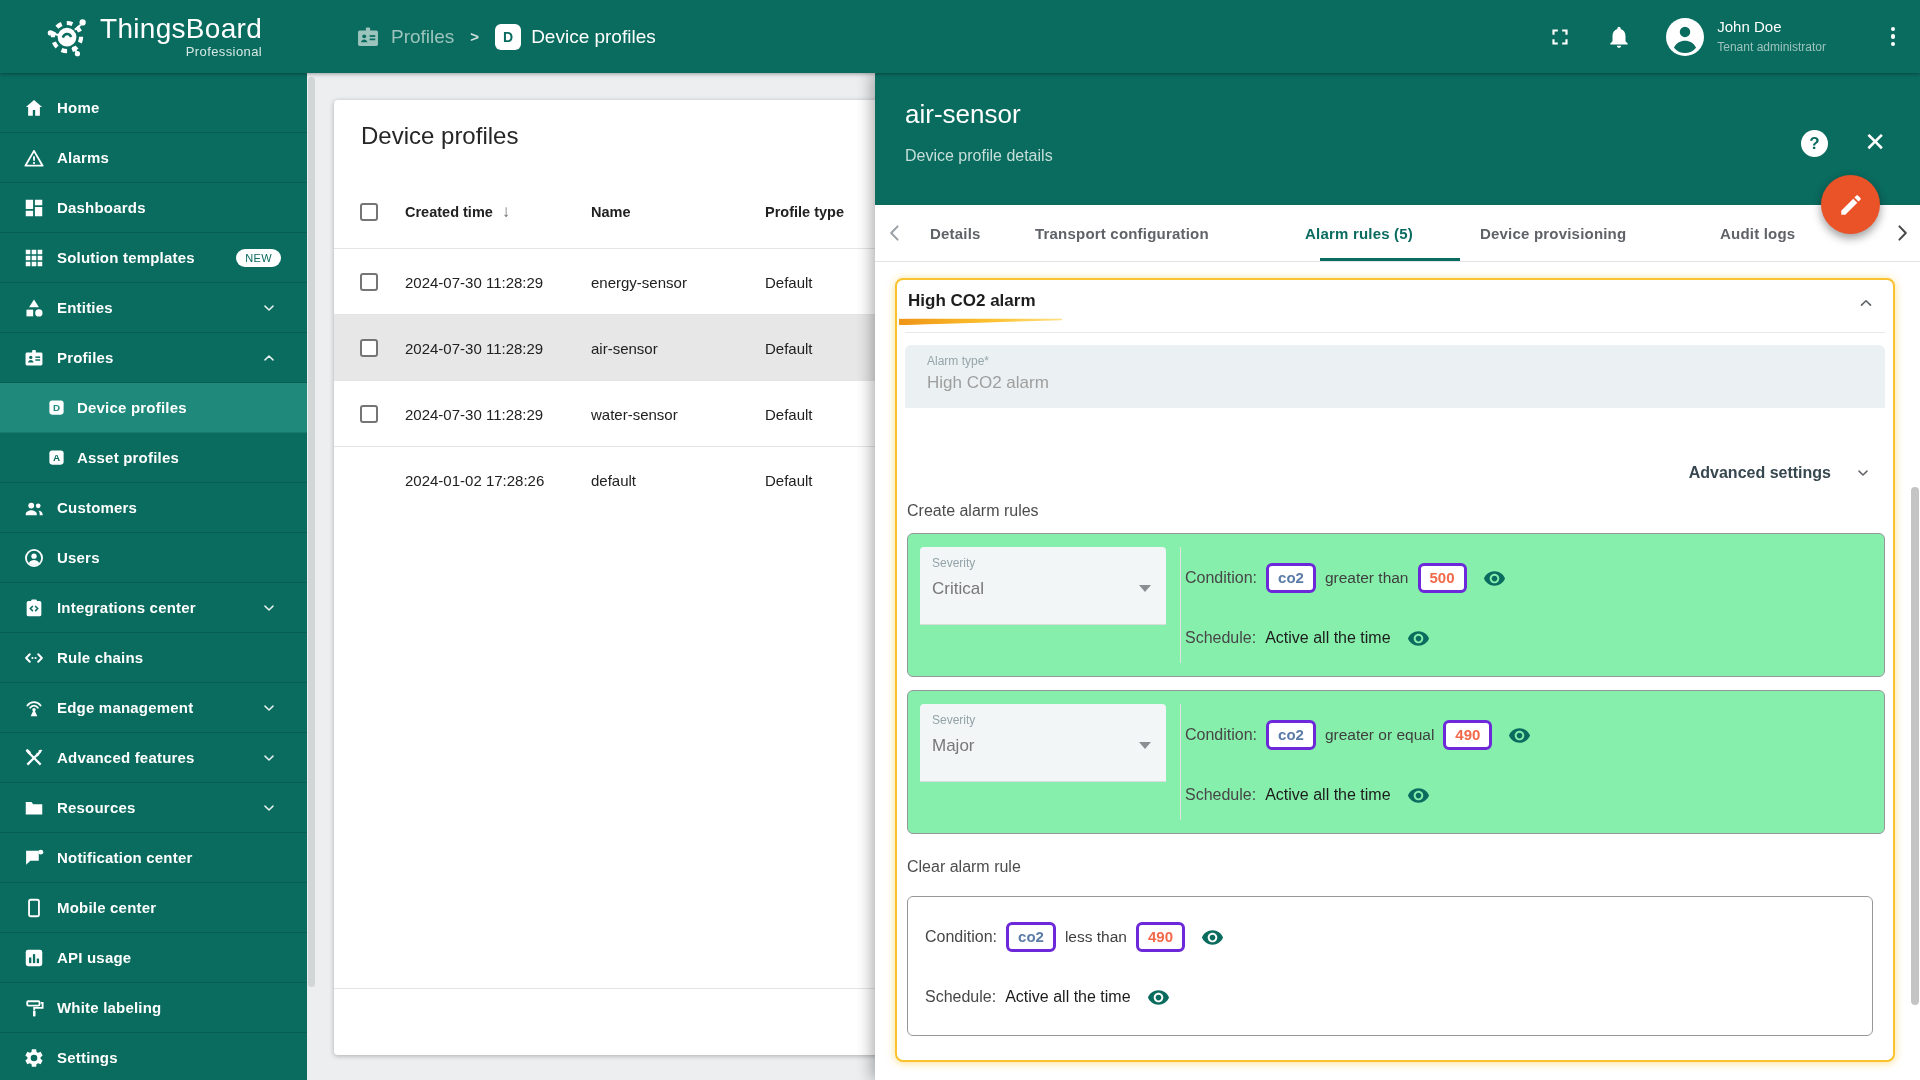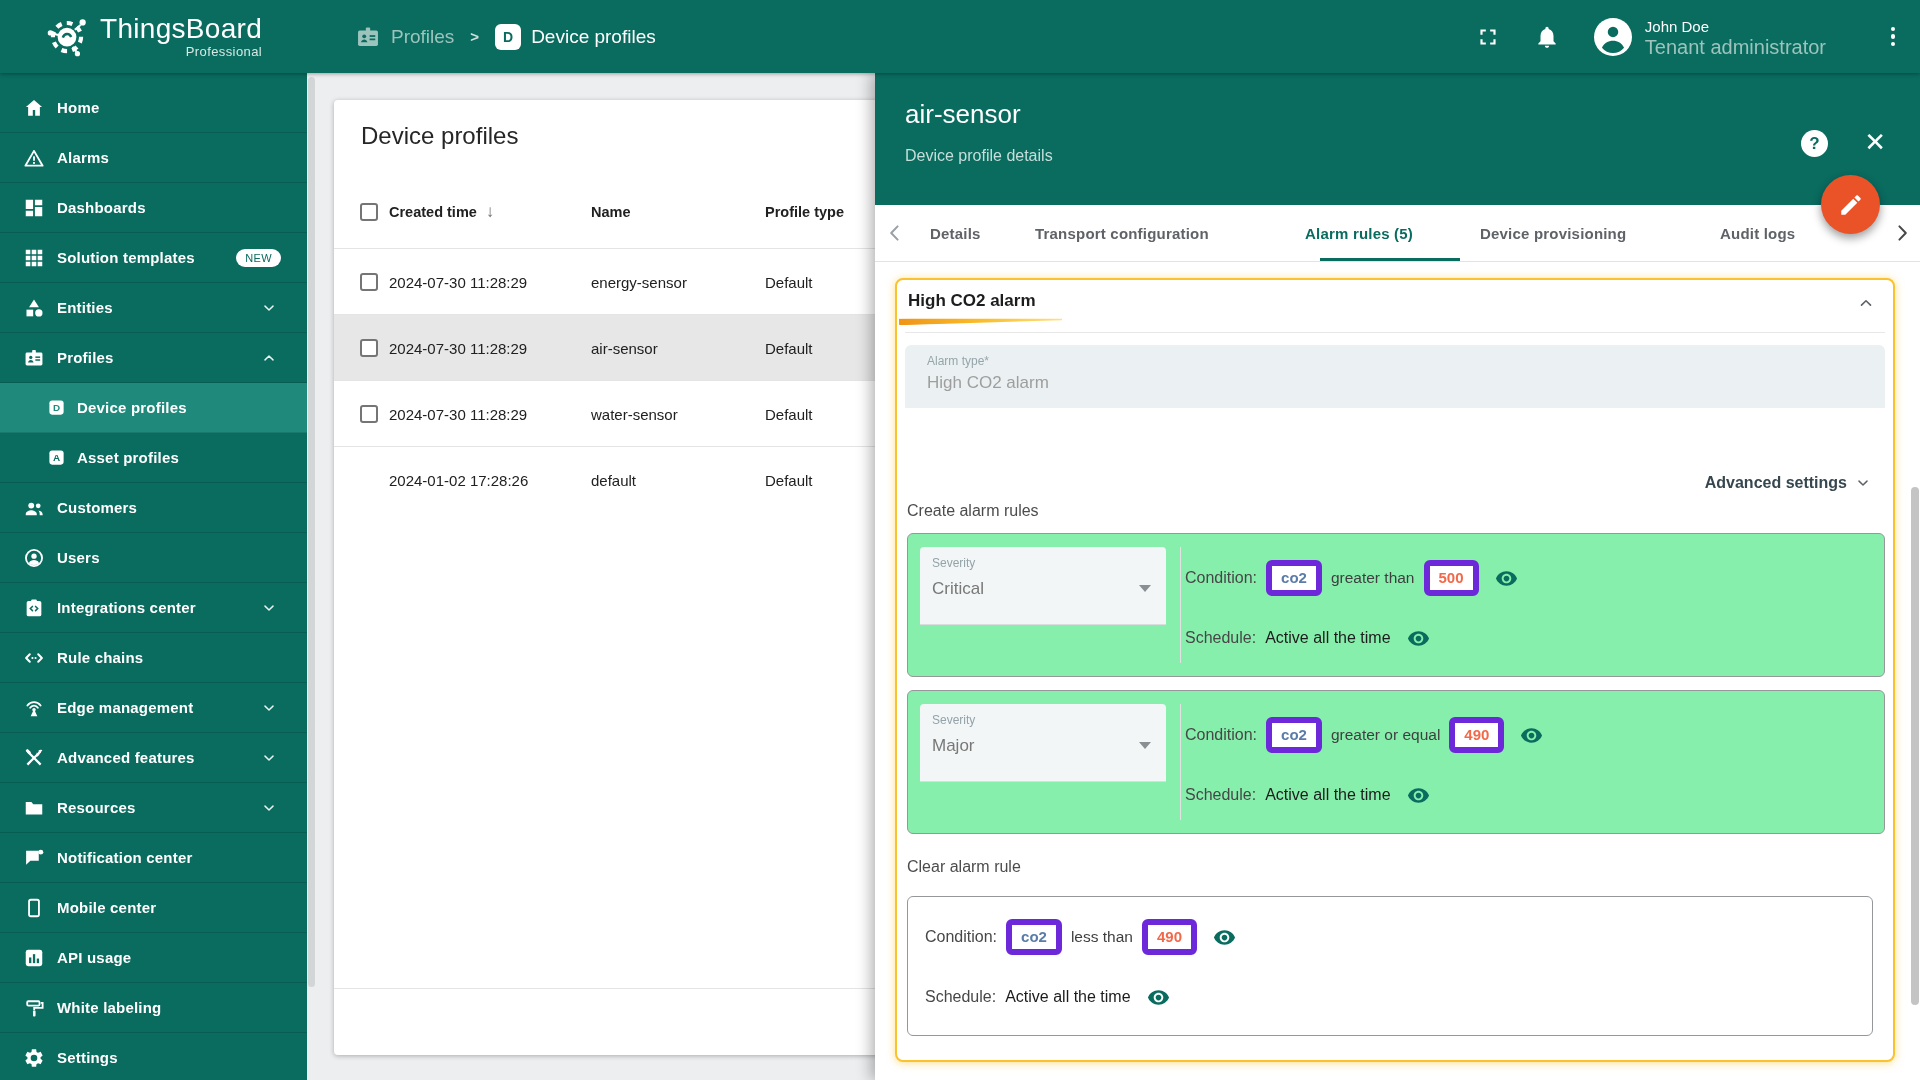--- a/index.html
+++ b/index.html
@@ -24,42 +24,42 @@
   .crumb-sep{color:#cfe0dd;font-size:15px;font-weight:700;margin:0 16px}
   .crumb-current{color:#fff;font-size:19px;font-weight:500}
   .d-tile{width:26px;height:26px;border-radius:6px;background:#fff;color:var(--primary);font-weight:700;font-size:14px;display:flex;align-items:center;justify-content:center}
   .header-right{position:absolute;right:18px;top:0;height:73px;display:flex;align-items:center}
   .hbtn{width:26px;height:26px;color:#fff;cursor:pointer;display:inline-flex}
   .bell{margin-left:33px}
   .avatar{margin-left:34px;width:38px;height:38px;border-radius:50%;background:#fff;display:flex;align-items:center;justify-content:center;cursor:pointer}
   .avatar svg{width:34px;height:34px;color:var(--primary)}
   .user-block{margin-left:13px;line-height:20px;cursor:pointer}
   .user-name{font-size:15px;color:#fff}
-  .user-role{font-size:20px;color:#9cc4bd}
+  .user-role{font-size:12px;color:#9cc4bd}
   .kebab{margin-left:58px;width:18px;height:26px;display:flex;flex-direction:column;align-items:center;justify-content:center;gap:3px;cursor:pointer}
   .kebab i{width:4.5px;height:4.5px;border-radius:50%;background:#fff}
 
   
   .sidebar{position:absolute;left:0;top:73px;width:307px;height:1007px;background:var(--primary);z-index:20;padding-top:10px;overflow:hidden}
   .side-item{height:50px;display:flex;align-items:center;padding-left:23px;padding-right:72px;color:#fff;cursor:pointer;border-bottom:1px solid rgba(0,0,0,.13);position:relative}
   .side-item.sub{padding-left:45px}
   .side-item.active{background:var(--sidebar-active);--tile:var(--sidebar-active)}
   .si-icon{width:22px;height:22px;display:inline-flex;margin-right:12px;flex:none;color:#fff}
   .side-item.sub .si-icon{width:19px;height:19px;margin-right:11px;margin-left:2px}
   .si-label{font-size:15px;font-weight:600;letter-spacing:.2px;white-space:nowrap}
   .si-badge{margin-left:auto;margin-right:-46px;background:#fff;color:var(--primary);font-size:11px;font-weight:400;border-radius:10px;padding:3px 9px;letter-spacing:.4px}
   .si-chev{margin-left:auto;margin-right:-42px;width:16px;height:16px;display:inline-flex;color:#e8f2f0}
   .side-scroll-thumb{position:absolute;left:308px;top:77px;width:7px;height:910px;background:#d2d6d6;border-radius:4px;z-index:25;cursor:pointer}
 
   
   .table-card{position:absolute;left:334px;top:100px;width:1560px;height:955px;background:#fff;border-radius:4px;box-shadow:0 1px 5px rgba(0,0,0,.28);z-index:5}
   .table-title{position:absolute;left:27px;top:22px;font-size:24px;color:#262626}
   .thead{position:absolute;left:0;top:75px;width:100%;height:73px}
   .thead .col,.trow .col{position:absolute;top:50%;transform:translateY(-50%);font-size:15px;color:#212121;white-space:nowrap}
-  .thead .col{font-weight:700;font-size:14.5px;display:flex;align-items:center;cursor:pointer}.col-1{left:55px}.col-2{left:257px}.col-3{left:431px}
+  .thead .col{font-weight:700;font-size:14.5px;display:flex;align-items:center;cursor:pointer}.col-1{left:71px}.col-2{left:257px}.col-3{left:431px}
   .sort-arrow{margin-left:9px;color:#6f6f6f;font-size:17px;font-weight:400}
   .checkbox{position:absolute;left:26px;top:50%;transform:translateY(-50%);width:18px;height:18px;border:2px solid #757575;border-radius:3px;background:#fff;cursor:pointer}
   .tbody{position:absolute;left:0;top:148px;width:100%}
   .trow{position:relative;height:66px;border-top:1px solid #e4e4e4;cursor:pointer}
   .trow.selected{background:#e7e7e7}
   .pag-divider{position:absolute;left:0;top:888px;width:100%;height:1px;background:#e4e4e4}
 
   
   .panel{position:absolute;left:875px;top:73px;width:1045px;height:1007px;z-index:30;background:#fff;box-shadow:-4px 0 14px rgba(0,0,0,.3)}
   .panel-header{position:absolute;left:0;top:0;width:100%;height:132px;background:var(--primary);color:#fff}
@@ -80,39 +80,39 @@
 
   
   .alarm-card{position:absolute;left:20px;top:205px;width:1000px;height:784px;background:#fff;border:2px solid var(--highlight);border-radius:8px;box-shadow:0 1px 8px rgba(249,194,46,.55)}
   .alarm-name{position:absolute;left:11px;top:11px;font-size:17px;font-weight:700;color:#1d1d1d}
   .squiggle{position:absolute;left:2px;top:37px;width:163px;height:7px;background:linear-gradient(90deg,#ef9417,#fbc02d 55%,#ffe082);clip-path:polygon(0 10%,100% 42%,100% 62%,0 100%);transform:rotate(-.8deg)}
   .collapse-chev{position:absolute;right:18px;top:14px;width:18px;height:18px;color:#5f6368;cursor:pointer}
   .card-divider{position:absolute;left:8px;right:8px;top:52px;height:1px;background:#e8e8e8}
   .type-field{position:absolute;left:8px;top:65px;width:980px;height:63px;background:#ebf1f2;border-radius:6px 6px 0 0}
   .field-label{position:absolute;left:22px;top:9px;font-size:12px;color:#95a5ab}
   .field-value{position:absolute;left:22px;top:28px;font-size:17px;color:#9e9e9e}
-  .advanced{position:absolute;right:22px;top:194px;display:flex;align-items:center;gap:8px;cursor:pointer}
+  .advanced{position:absolute;right:22px;top:184px;display:flex;align-items:center;gap:24px;cursor:pointer}
   .advanced span{font-size:16px;font-weight:600;color:#37474f}
   .advanced .chev{width:16px;height:16px;color:#5f6368;display:inline-flex}
   .section-label{position:absolute;left:10px;font-size:16px;color:#4c4c4c}
   .lbl-create{top:222px}
   .lbl-clear{top:578px}
   .rule-card{position:absolute;left:10px;width:978px;height:144px;border:1px solid #95989b;border-radius:6px;background:#86efac}
   .rule-1{top:253px}.rule-2{top:410px}
   .sev-box{position:absolute;left:12px;top:13px;width:246px;height:78px;background:#f2f6f6;border-radius:4px 4px 0 0;border-bottom:1px solid #d9dddd;cursor:default}
   .sev-label{position:absolute;left:12px;top:9px;font-size:12px;color:#93a3a9}
   .sev-value{position:absolute;left:12px;top:32px;font-size:17px;color:#787878}
   .dd-arrow{position:absolute;right:15px;top:38px;width:0;height:0;border-left:6px solid transparent;border-right:6px solid transparent;border-top:7px solid #8a8f93}
   .v-divider{position:absolute;left:272px;top:13px;bottom:13px;width:1px;background:#e2e2e2}
   .cond-row{position:absolute;left:277px;height:28px;display:flex;align-items:center;gap:9px;white-space:nowrap}
   .row-cond{top:30px}.row-sched{top:90px}
   .clear-card .cond-row{left:17px}
   .clear-card .row-cond{top:26px}.clear-card .row-sched{top:86px}
   .cond-label{font-size:16px;color:#474747}
-  .chip{border:6px solid #6d28d9;border-radius:6px;background:#fff;padding:2px 9px;font-size:15px;font-weight:700;line-height:20px}
+  .chip{border:3px solid #6d28d9;border-radius:6px;background:#fff;padding:2px 9px;font-size:15px;font-weight:700;line-height:20px}
   .chip.key{color:var(--chip-key)}
   .chip.val{color:var(--chip-value)}
   .op-text{font-size:15.5px;color:#3f3f3f}
   .sched-value{font-size:16px;color:#1c1c1c}
   .eye-btn{width:23px;height:23px;color:var(--primary);cursor:pointer;margin-left:7px;display:inline-flex}
   .clear-card{position:absolute;left:10px;top:616px;width:966px;height:140px;border:1px solid #95989b;border-radius:6px;background:#fff}
 </style>
 </head>
 <body>
 

